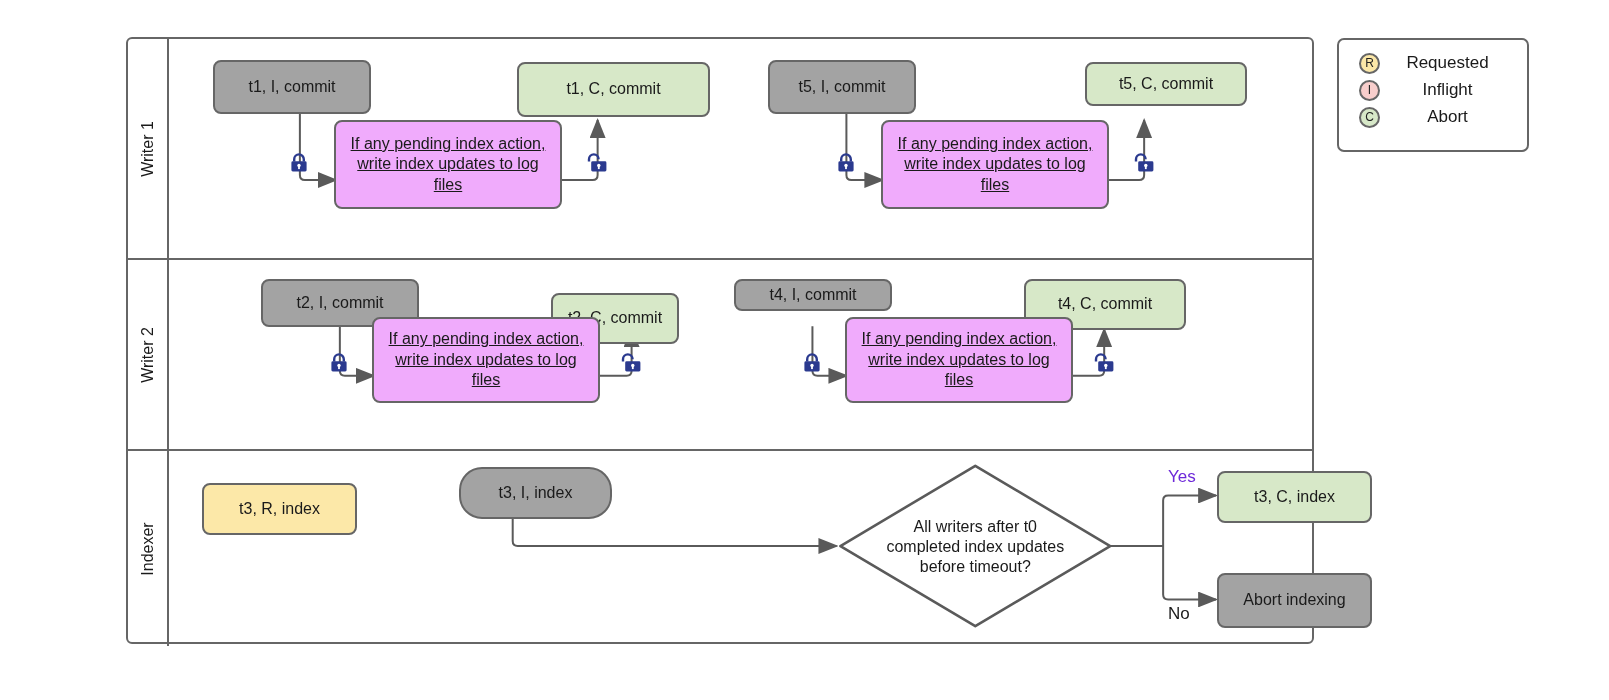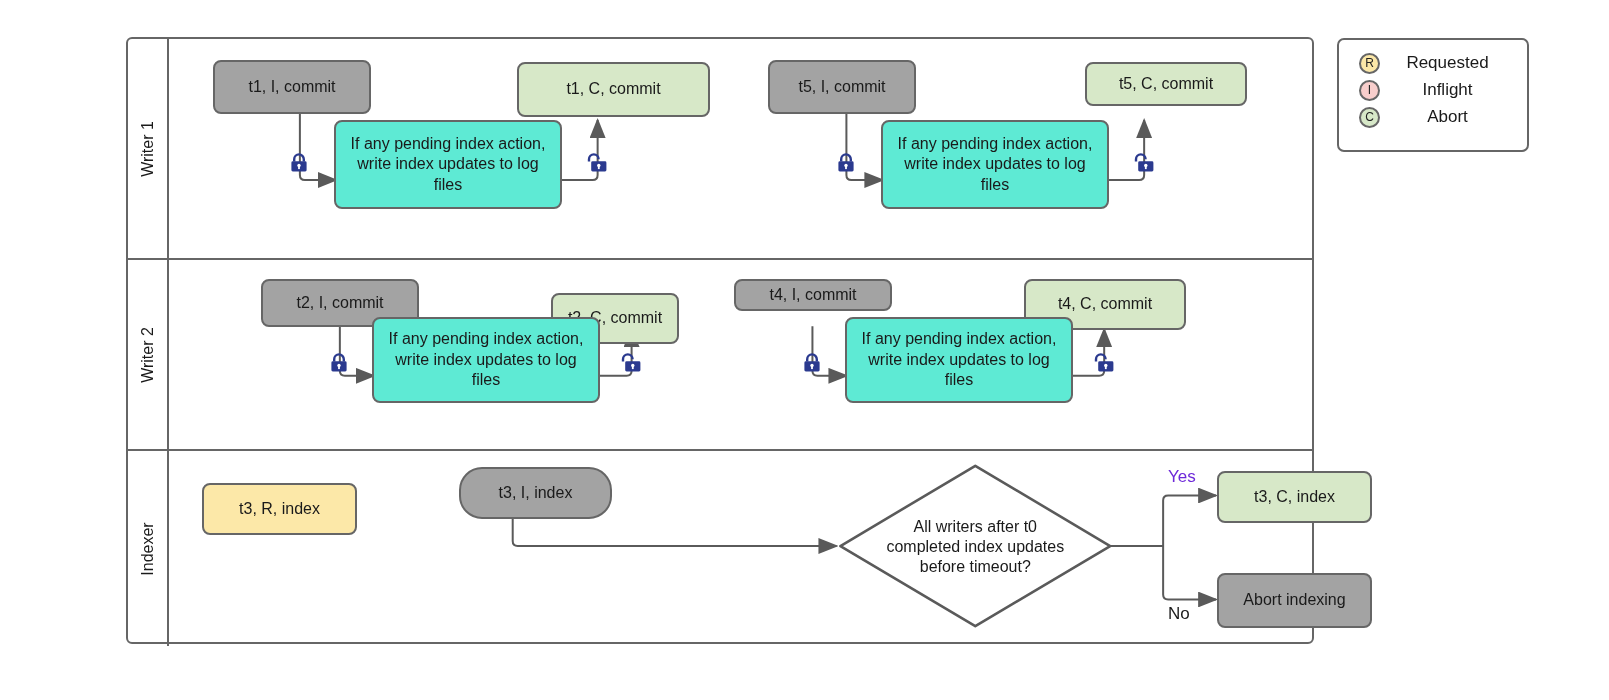--- a/index.html
+++ b/index.html
@@ -75,21 +75,21 @@
     justify-content: center;
     text-align: center;
     font-size: 16px;
     line-height: 1.28;
     color: #1a1a1a;
     padding: 2px 6px;
   }
   .n-red   { background: #a3a3a3; }
   .n-green { background: #d7e8c8; }
   .n-yellow{ background: #fce8a8; }
-  .n-white { background: #5eead4; }
+  .n-white { background: #f0abfc; text-decoration: underline; }
 
   
   .edges {
     position: absolute;
     left: 0; top: 0;
     width: 100%; height: 100%;
     overflow: visible;
     pointer-events: none;
   }
 

